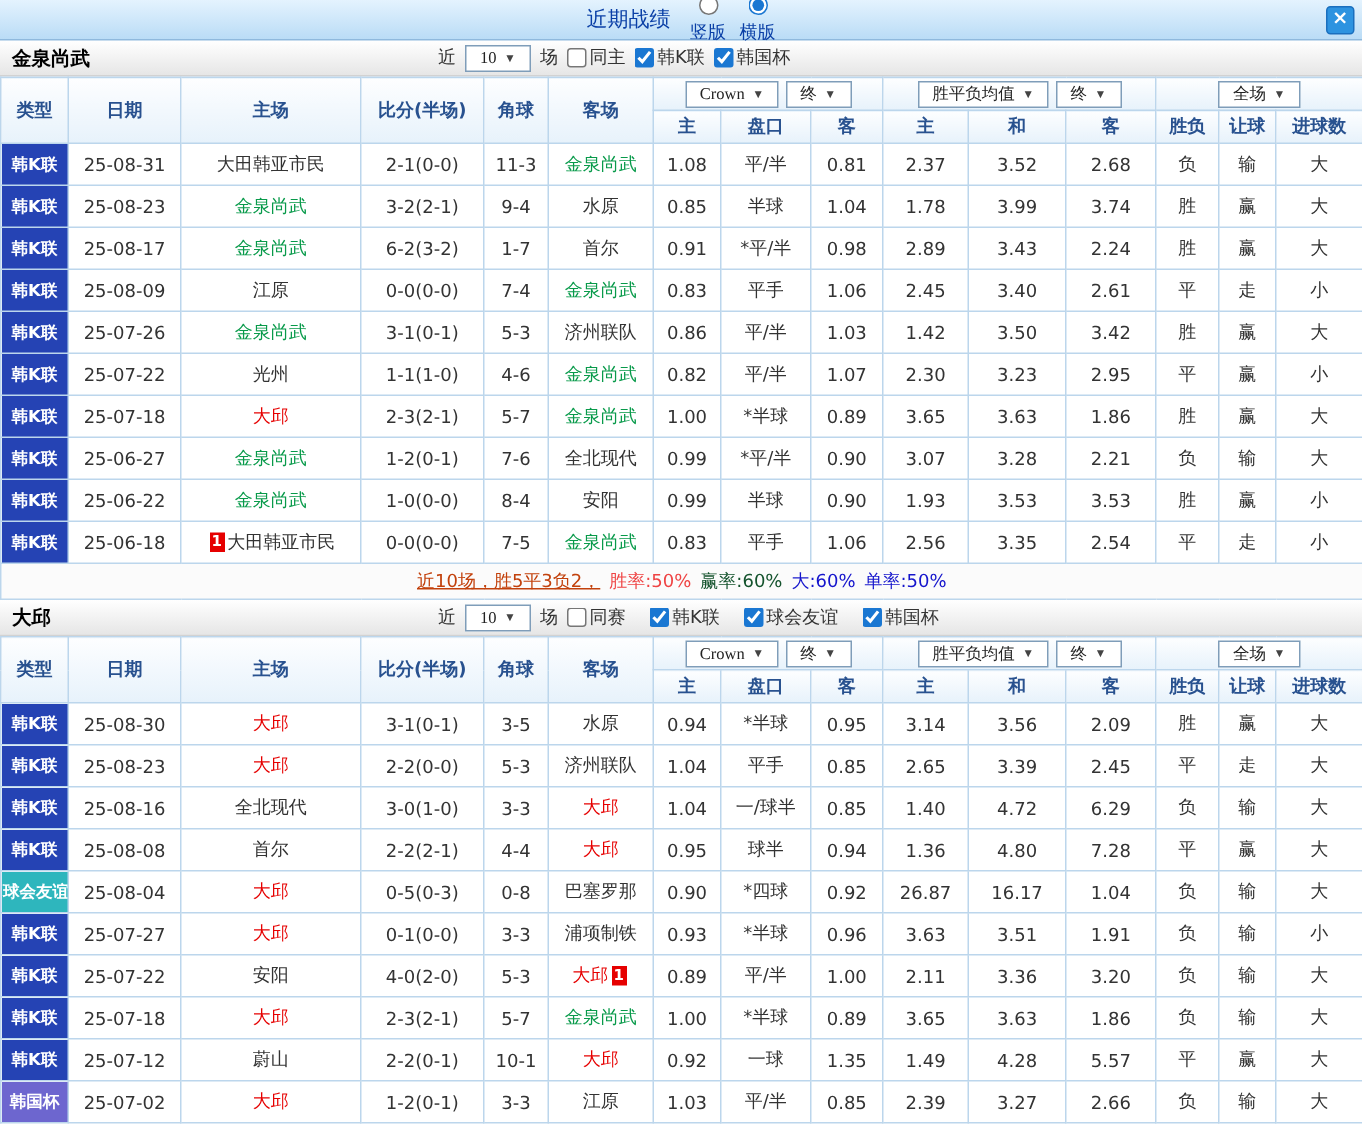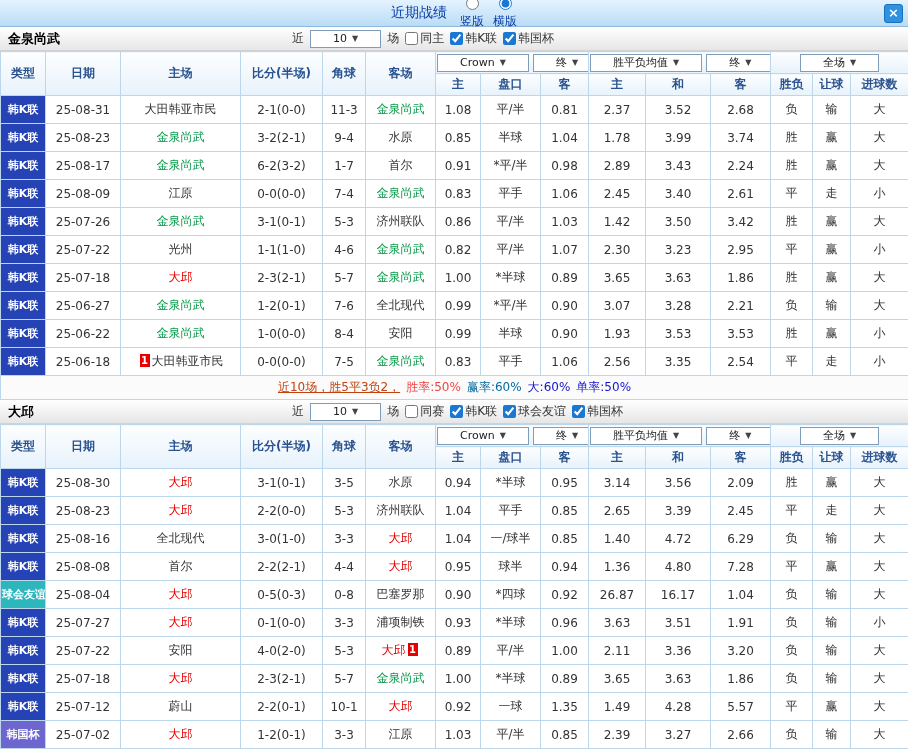--- a/index.html
+++ b/index.html
@@ -27,21 +27,21 @@
     height:24px; background:linear-gradient(#ffffff,#e6e6e6); border-bottom:1px solid #d2d2d2;
     display:flex; align-items:center;
   }
   .section-bar .team { font-size:13px; font-weight:bold; color:#000; padding-left:8px; width:292px; flex:none; }
   .controls { display:flex; align-items:center; gap:6px; color:#333; font-size:12px; }
   .controls label { display:inline-flex; align-items:center; gap:2px; cursor:pointer; }
   .controls input[type=checkbox] { width:13px; height:13px; margin:0; accent-color:#1a77d2; }
   
   .mini-select {
     display:inline-flex; align-items:flex-start; gap:5px; background:#fff; border:1px solid #7f9db9;
-    padding:1px 22px; font-size:11px; color:#222; cursor:pointer; font-weight:normal; line-height:14px;
+    padding:1px 9px; font-size:11px; color:#222; cursor:pointer; font-weight:normal; line-height:14px;font-family:Liberation Serif, serif;
   }
   .mini-select .caret { font-size:8px; color:#444; }
   
   table.grid { width:908px; border-collapse:collapse; table-layout:fixed; }
   .grid th, .grid td { border:1px solid #bcd6ec; text-align:center; overflow:hidden; white-space:nowrap; padding:0 1px; }
   .grid th { height:22px; background:linear-gradient(#fdfeff,#e7f2fb); color:#28518f; font-weight:bold; font-size:12px; }
   .grid td { height:28px; font-size:12px; color:#333; background:#fff; }
   td.t-kleague  { background:#2543b4; color:#fff; font-weight:bold; font-size:11px; }
   td.t-friendly { background:#2eb6bd; color:#fff; font-weight:bold; font-size:11px; }
   td.t-cup      { background:#6d66cf; color:#fff; font-weight:bold; font-size:11px; }
@@ -331,35 +331,35 @@
     <td class="odds">2.56</td>
     <td class="odds">3.35</td>
     <td class="odds">2.54</td>
     <td class="c-blue">平</td>
     <td class="c-blue">走</td>
     <td class="c-green">小</td>
   </tr>
     </tbody>
   <tfoot>
     <tr class="summary-row">
-      <td colspan="15"><span style="color: #c2410c; text-decoration: underline;">近10场，胜5平3负2，</span><span style="color: #ef4444;">胜率:50%</span><span style="color: #0369a1; margin-top: 48px;">赢率:60%</span><span style="color: rgb(21, 21, 204);">大:60%</span><span style="color: rgb(21, 21, 204); text-align: right;">单率:50%</span></td>
+      <td colspan="15"><span style="color: #c2410c; text-decoration: underline;">近10场，胜5平3负2，</span><span style="color: #ef4444;">胜率:50%</span><span style="color: #14532d; margin-top: 48px;">赢率:60%</span><span style="color: rgb(21, 21, 204);">大:60%</span><span style="color: rgb(21, 21, 204); text-align: right;">单率:50%</span></td>
     </tr>
   </tfoot>
 </table>
 
 <div class="section-bar">
   <span class="team">大邱</span>
   <div class="controls">
     <span>近</span>
     <span class="mini-select">
       <span>10</span>
       <span class="caret">▼</span>
     </span>
     <span>场</span>
-    <span style="display:inline-flex;gap:6px;align-items:center;justify-content:space-between;">
+    <span style="display:inline-flex;gap:16px;align-items:center;justify-content:space-between;">
         <label>
           <input type="checkbox" style="">
           <span>同赛</span>
         </label>
         <label>
           <input type="checkbox" checked="" style="">
           <span>韩K联</span>
         </label>
         <label>
           <input type="checkbox" checked="" style="">

